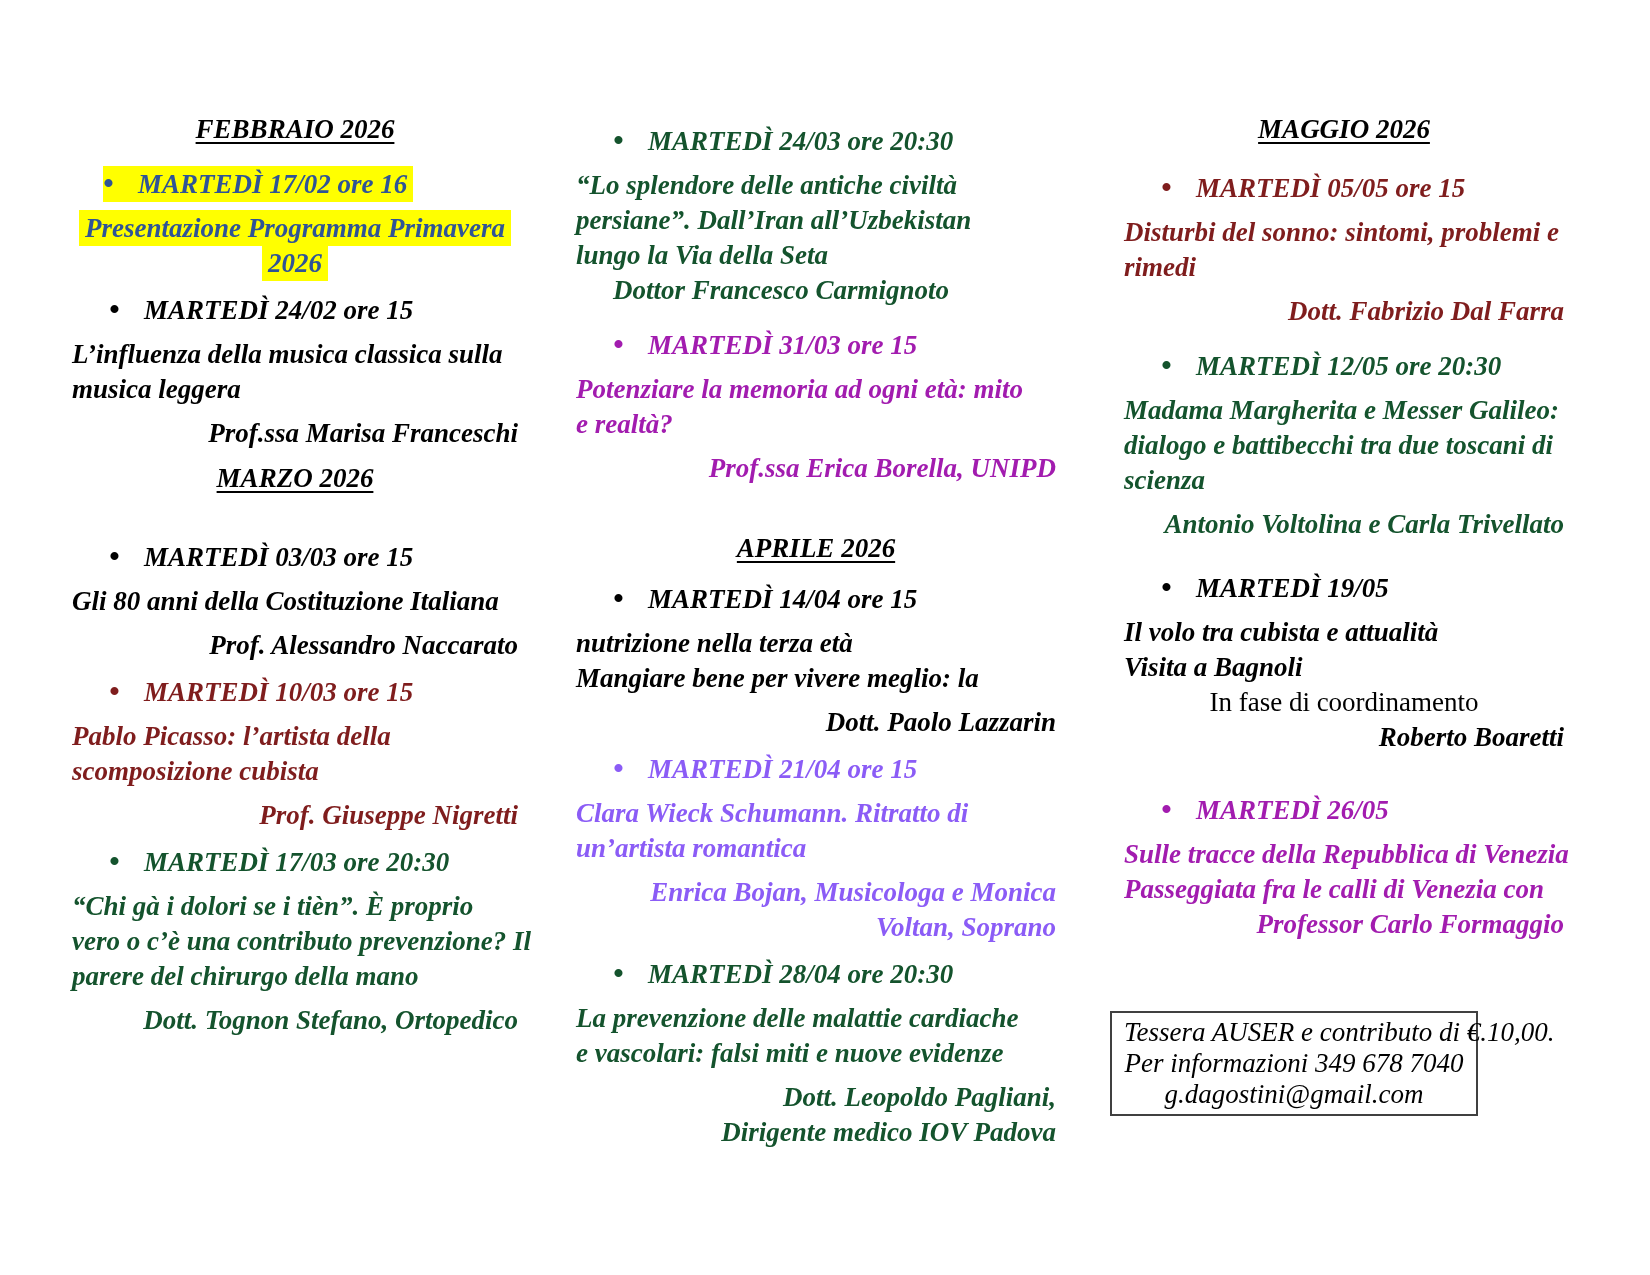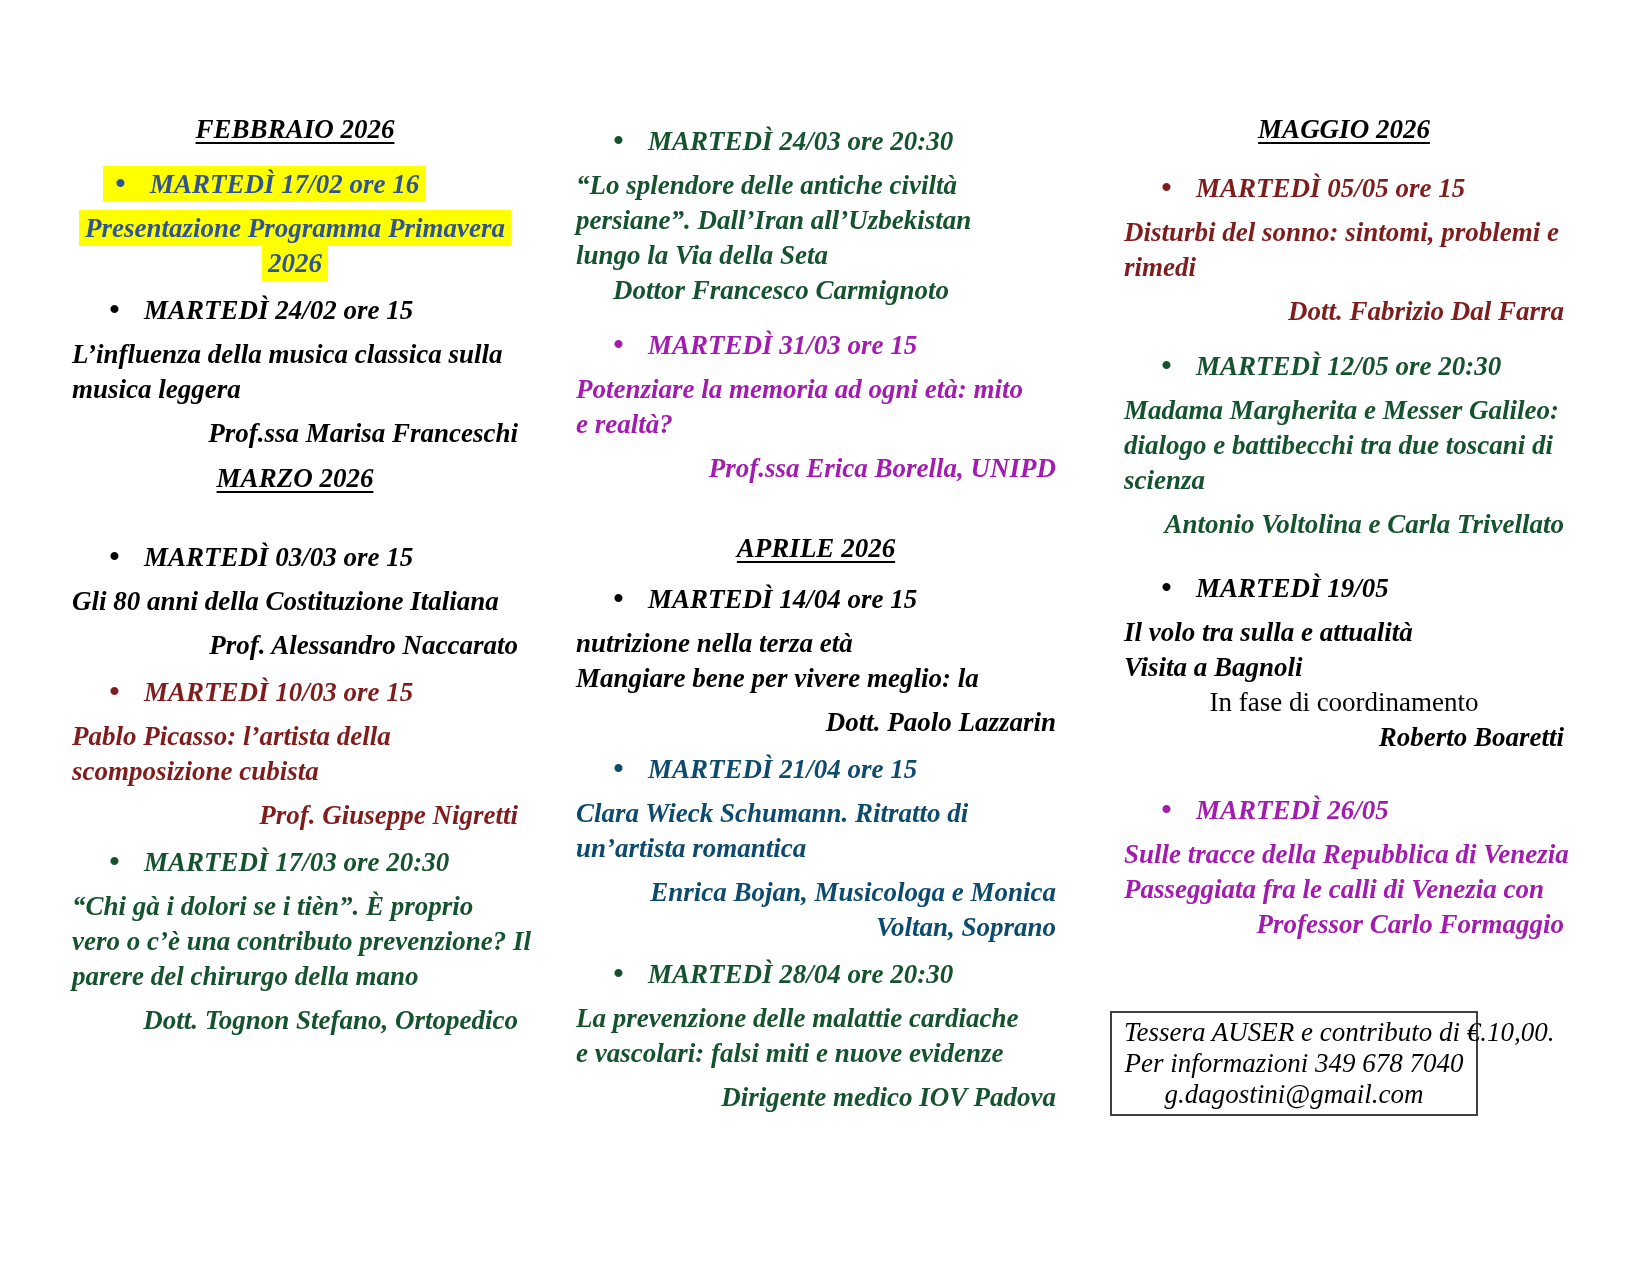--- a/index.html
+++ b/index.html
@@ -33,28 +33,28 @@
   .line    { line-height:35px; white-space:nowrap; }
   .topic-center .line { text-align:center; }
   .speaker { text-align:right; line-height:35px; margin:0 0 10px 0; white-space:nowrap; }
   .sp-center { text-align:center; padding-right:70px; }
   .note-plain { font-weight:400; font-style:normal; text-align:center; line-height:35px; }
   .mb0 { margin-bottom:0 !important; }
   .mt-18 { margin-top:18px !important; }
   .mt-27 { margin-top:27px !important; }
   .mt-36 { margin-top:36px !important; }
 
-  mark.hl { background:#FFFF00; color:#2F5496; padding:3px 6px 3px 12px; }
+  mark.hl { background:#FFFF00; color:#2F5496; padding:3px 6px 3px 0; }
   .topic-center mark.hl { padding:3px 6px; }
   .c-black  { color:#000000; }
   .c-red    { color:#14532d; }
   .c-green  { color:#7f1d1d; }
   .c-blue   { color:#a21caf; }
   .c-steel  { color:#2F5496; }
-  .c-purple { color:#0c4a6e; }
+  .c-purple { color:#8b5cf6; }
 
   .info-box {
     width:368px; margin:69px 0 0 -14px;
     border:2px solid #404040; padding:4px 12px;
     text-align:center; font-weight:400;
   }
   .info-box .line { line-height:31px; }
 </style>
 </head>
 <body>
@@ -177,20 +177,21 @@
 
     <div class="event">
       <div class="date-line noHL c-red">
         <span class="bullet">•</span><span>MARTEDÌ 28/04 ore 20:30</span>
       </div>
       <div class="topic c-red">
         <div class="line">La prevenzione delle malattie cardiache</div>
         <div class="line">e vascolari: falsi miti e nuove evidenze</div>
       </div>
       <div class="speaker c-red">
+        <div class="line">Dott. Leopoldo Pagliani,</div>
         <div class="line">Dirigente medico IOV Padova</div>
       </div>
     </div>
 
   </div>
 
   <div class="col col-3">
 
     <h2 class="month maggio">MAGGIO 2026</h2>
 
@@ -215,21 +216,21 @@
         <div class="line">scienza</div>
       </div>
       <div class="speaker c-red">Antonio Voltolina e Carla Trivellato</div>
     </div>
 
     <div class="event">
       <div class="date-line noHL c-black mt-27">
         <span class="bullet">•</span><span>MARTEDÌ 19/05</span>
       </div>
       <div class="topic mb0 c-black">
-        <div class="line">Il volo tra sulla e attualità</div>
+        <div class="line">Il volo tra cubista e attualità</div>
         <div class="line">Visita a Bagnoli</div>
       </div>
       <div class="note-plain">In fase di coordinamento</div>
       <div class="speaker c-black">Roberto Boaretti</div>
     </div>
 
     <div class="event">
       <div class="date-line noHL c-blue mt-36">
         <span class="bullet">•</span><span>MARTEDÌ 26/05</span>
       </div>

